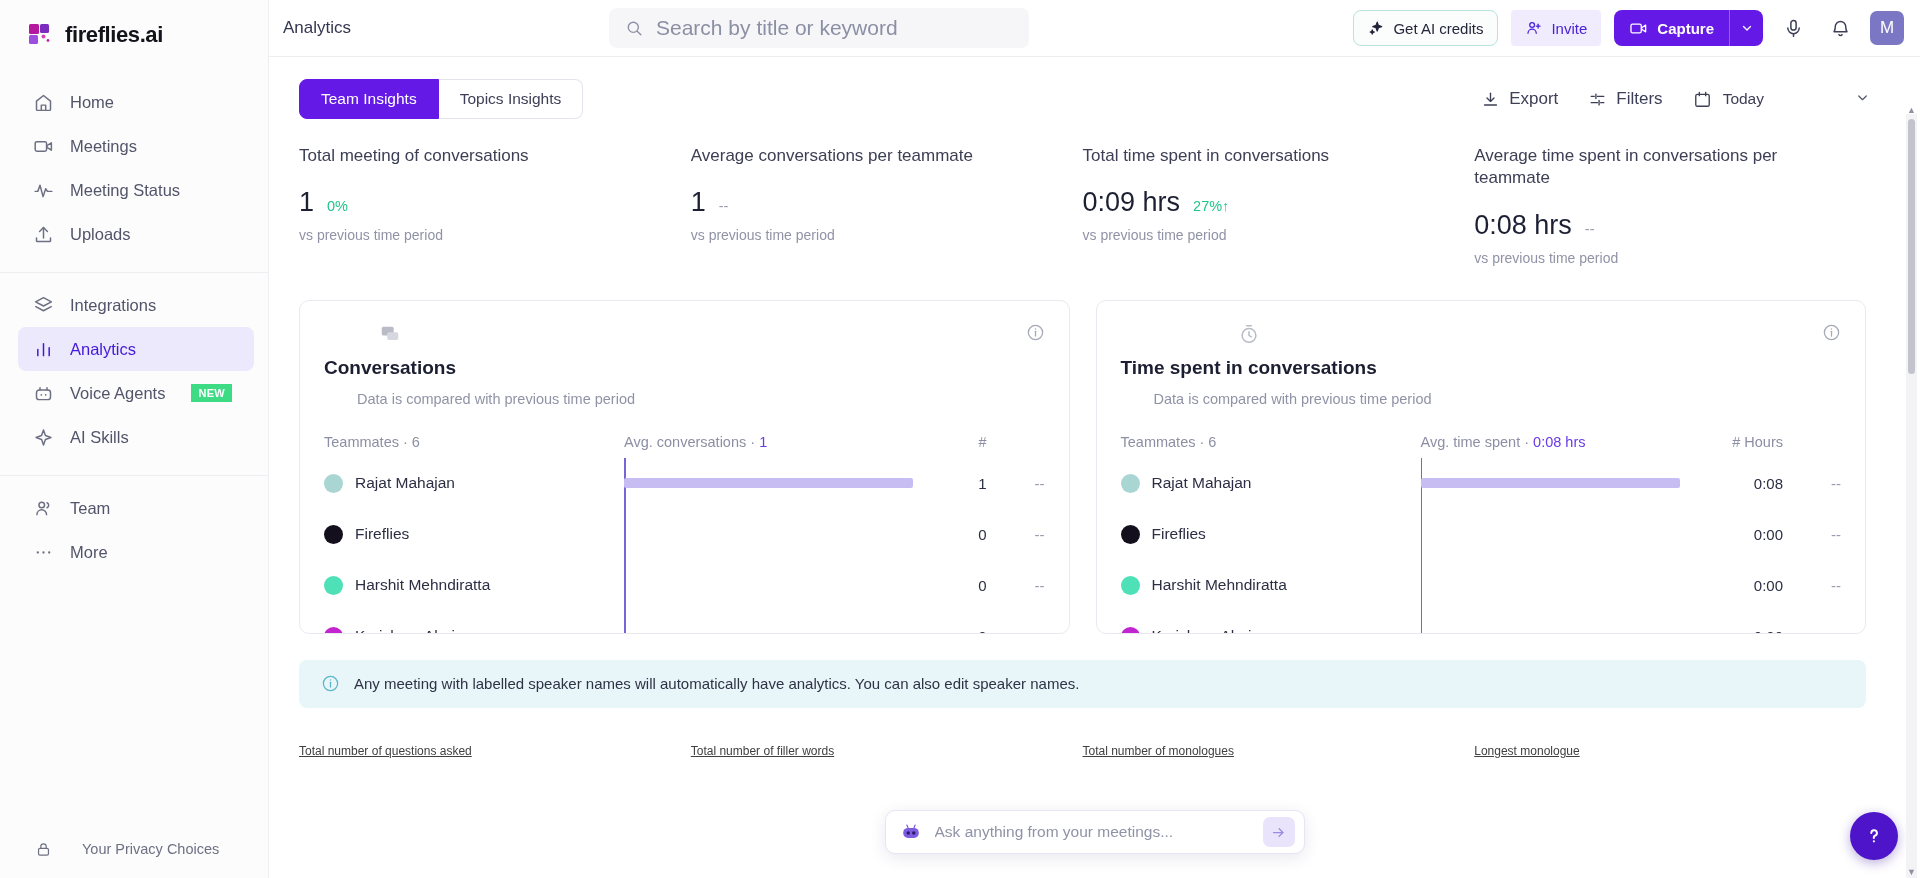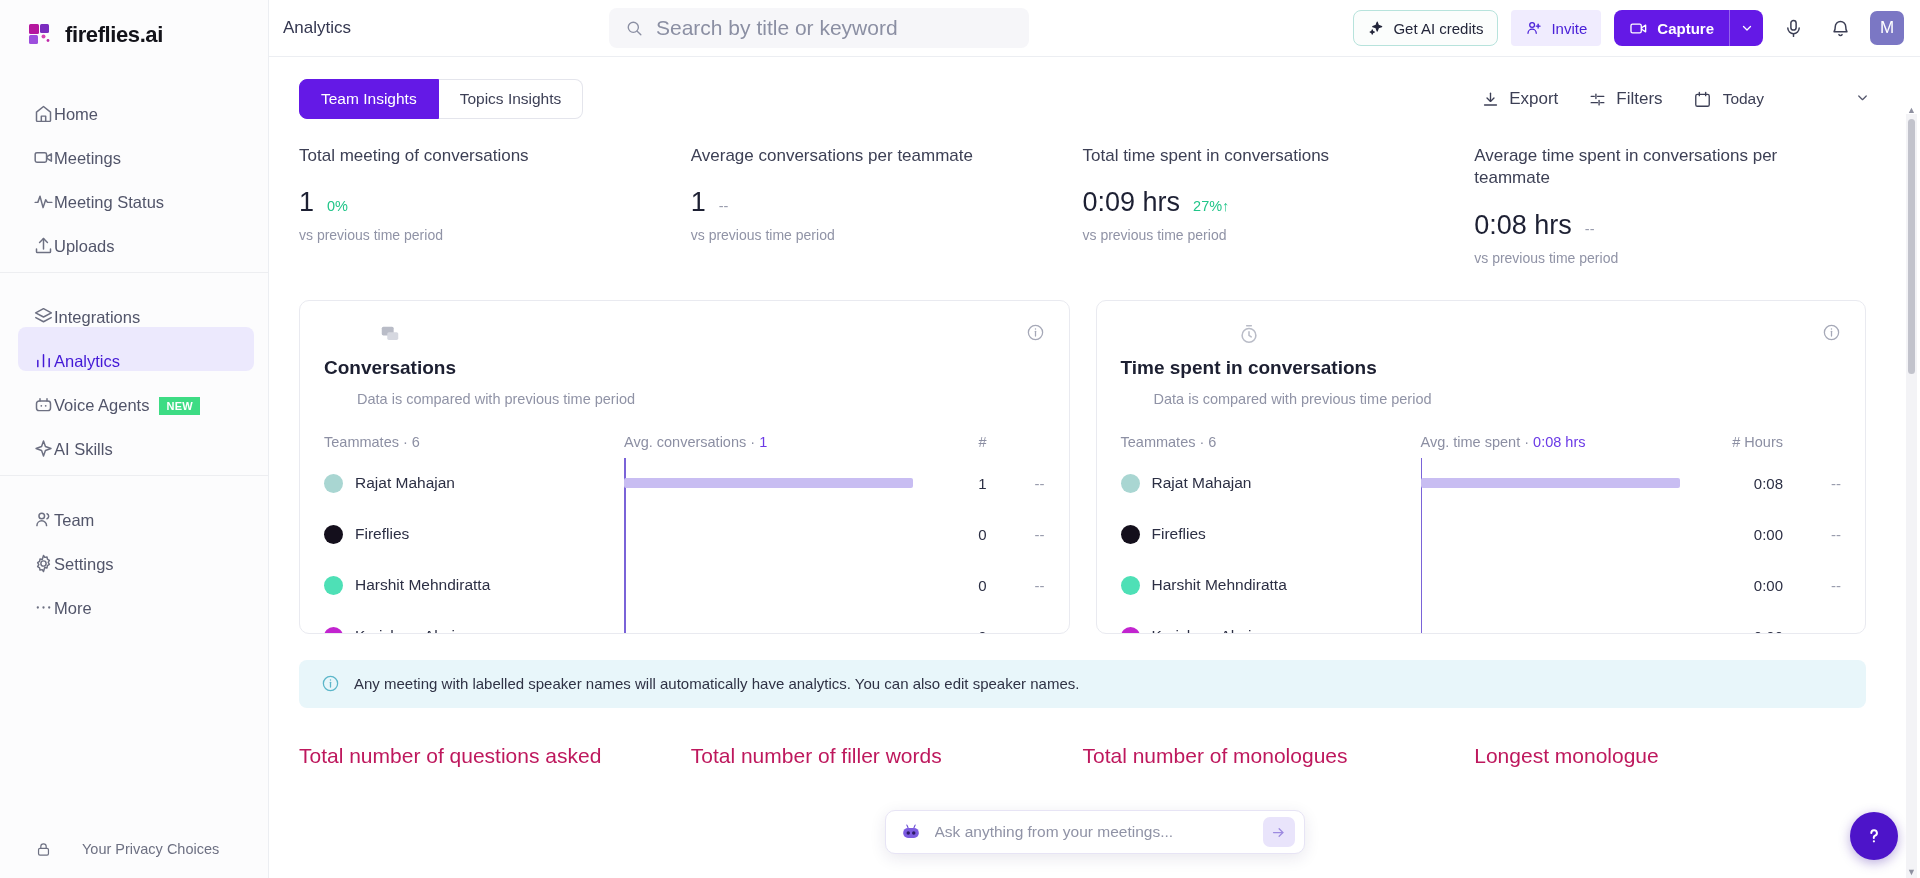--- a/index.html
+++ b/index.html
@@ -21,21 +21,21 @@
     position: relative;
   }
   .brand { display: flex; align-items: center; gap: 11px; padding: 22px 0 26px 28px; }
   .brand-logo { width: 26px; height: 26px; position: relative; flex: 0 0 26px; }
   .brand-name { font-size: 22px; font-weight: 600; letter-spacing: -0.4px; color: #13131a; }
 
   .nav { padding-top: 6px; }
   .nav-group { padding: 0 0 10px 0; }
   .nav-divider { height: 1px; background: #edeef1; margin: 6px 0 10px 0; }
   .nav-item {
-    display: flex; align-items: flex-end; 
+    display: flex; align-items: center; gap: 16px;
     height: 44px; margin: 0 14px 0 18px; padding: 0 14px;
     border-radius: 8px; cursor: pointer;
     color: #52556a; font-size: 16.5px;
   }
   .nav-item .nav-label { white-space: nowrap; }
   .nav-item.active { background: #ece9fd; color: #4318d6; font-weight: 500; }
   .nav-item.active .ico svg { stroke: #4318d6; }
   .ico { width: 22px; height: 22px; display: inline-flex; align-items: center; justify-content: center; flex: 0 0 22px; }
   .ico svg { stroke: #6d7082; fill: none; stroke-width: 1.7; stroke-linecap: round; stroke-linejoin: round; }
   .badge-new {
@@ -153,21 +153,21 @@
 
   
   .banner {
     margin: 26px 30px 0 30px; background: #e8f6fa; border-radius: 8px;
     height: 48px; display: flex; align-items: center; gap: 14px; padding: 0 22px;
     font-size: 15px; color: #2f3245;
   }
 
   
   .botstats { display: flex; padding: 36px 30px 0 30px; }
-  .botstats .bs { flex: 1 1 0; font-size: 21px; color: #be185d; }
+  .botstats .bs { flex: 1 1 0; font-size: 12px; color: #404040; text-decoration: underline; }
 
   
   .askbar {
     position: absolute; left: 50%; transform: translateX(-50%); bottom: 24px;
     width: 420px; height: 44px; background: #fff; border: 1px solid #e7e4f5;
     border-radius: 10px; display: flex; align-items: center; padding: 0 9px 0 14px;
     box-shadow: 0 4px 16px rgba(40,30,90,.10); z-index: 20;
   }
   .ask-bot { width: 22px; height: 22px; flex: 0 0 22px; }
   .ask-input { border: 0; outline: 0; flex: 1; font-size: 15.5px; color: #3a3d52; padding-left: 13px; font-family: inherit; background: transparent; }
@@ -303,29 +303,20 @@
       <div class="nav-group">
         <div class="nav-item">
           <span class="ico">
               <svg width="21" height="21" viewBox="0 0 24 24">
                 <circle cx="10" cy="8" r="3.2"></circle>
                 <path d="M4.5 19a5.5 5.5 0 0 1 11 0"></path>
                 <path d="M16 5.5a3 3 0 0 1 0 5.6"></path>
               </svg>
             </span>
           <span class="nav-label">Team</span>
-        </div>
-        <div class="nav-item">
-          <span class="ico">
-              <svg width="21" height="21" viewBox="0 0 24 24">
-                <circle cx="12" cy="12" r="3"></circle>
-                <path d="M12 2.8l1.4 2.2 2.6-.5.5 2.6 2.2 1.4-1.3 2.3 1.3 2.3-2.2 1.4-.5 2.6-2.6-.5L12 21.2l-1.4-2.2-2.6.5-.5-2.6-2.2-1.4 1.3-2.3-1.3-2.3 2.2-1.4.5-2.6 2.6.5z"></path>
-              </svg>
-            </span>
-          <span class="nav-label">Settings</span>
         </div>
         <div class="nav-item">
           <span class="ico">
               <svg width="21" height="21" viewBox="0 0 24 24">
                 <circle cx="5.5" cy="12" r="1.3" fill="#6d7082" stroke="none"></circle>
                 <circle cx="12" cy="12" r="1.3" fill="#6d7082" stroke="none"></circle>
                 <circle cx="18.5" cy="12" r="1.3" fill="#6d7082" stroke="none"></circle>
               </svg>
             </span>
           <span class="nav-label">More</span>

